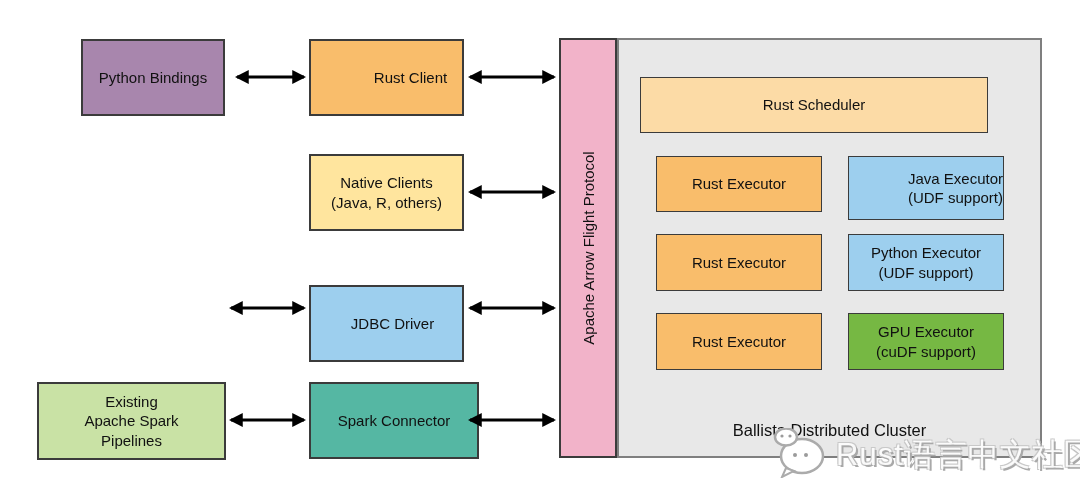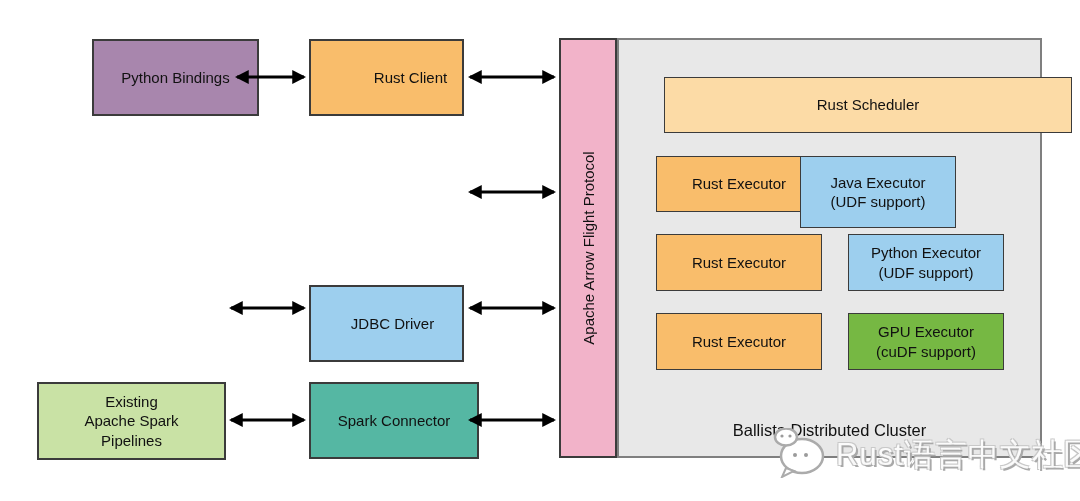--- a/index.html
+++ b/index.html
@@ -8,43 +8,43 @@
     font-family:"Liberation Sans",sans-serif;overflow:hidden;
   }
   .canvas{position:absolute;inset:0;}
   .node{
     position:absolute;border:2px solid #3b3b3b;box-sizing:border-box;
     display:flex;align-items:center;justify-content:center;text-align:center;
     font-size:15px;color:#111;line-height:1.28;
   }
   .node-label{white-space:pre-line;}
   
-  #n-python-bindings{left:92px;top:39px;width:167px;height:77px;}
+  #n-python-bindings{left:81px;top:39px;width:144px;height:77px;}
   #n-bi-tools{left:37px;top:269px;width:189px;height:78px;}
   #n-spark-pipelines{left:37px;top:382px;width:189px;height:78px;}
   
   #n-rust-client{left:309px;top:39px;width:155px;height:77px;padding-left:48px;}
   #n-native-clients{left:309px;top:154px;width:155px;height:77px;}
   #n-jdbc-driver{left:309px;top:285px;width:155px;height:77px;padding-left:12px;}
   #n-spark-connector{left:309px;top:382px;width:170px;height:77px;}
   
   #n-cluster{left:617px;top:38px;width:425px;height:420px;border:2px solid #7f7f7f;}
   #n-flight-protocol{left:559px;top:38px;width:58px;height:420px;border:2px solid #3b3b3b;}
   .vertical-label{
     position:absolute;left:378px;top:219px;width:420px;height:58px;
     transform:rotate(-90deg);display:flex;align-items:center;justify-content:center;
     font-size:15px;color:#111;pointer-events:none;
   }
   
   .inner{border:1.5px solid #3b3b3b;}
-  #n-rust-scheduler{left:664px;top:77px;width:408px;height:56px;}
+  #n-rust-scheduler{left:640px;top:77px;width:348px;height:56px;}
   #n-rust-executor-1{left:656px;top:156px;width:166px;height:56px;}
   #n-rust-executor-2{left:656px;top:234px;width:166px;height:57px;}
   #n-rust-executor-3{left:656px;top:313px;width:166px;height:57px;}
-  #n-java-executor{left:800px;top:156px;width:156px;height:72px;}
+  #n-java-executor{left:848px;top:156px;width:156px;height:64px;justify-content:flex-end;}
   #n-python-executor{left:848px;top:234px;width:156px;height:57px;}
   #n-gpu-executor{left:848px;top:313px;width:156px;height:57px;}
   .cluster-title{
     position:absolute;left:617px;top:421px;width:425px;text-align:center;
     font-size:16.5px;color:#111;
   }
   .arrow-layer{position:absolute;inset:0;pointer-events:none;}
   
   .watermark{position:absolute;left:772px;top:428px;display:flex;align-items:flex-start;}
   .watermark-text{
@@ -69,20 +69,24 @@
       <span class="node-label">Python Bindings</span>
     </div>
   <div class="node" id="n-spark-pipelines" style="background-color: rgb(201, 226, 165); align-items: center;">
       <span class="node-label">Existing
 Apache Spark
 Pipelines</span>
     </div>
 
   <div class="node" id="n-rust-client" style="background-color: rgb(249, 189, 107);">
       <span class="node-label">Rust Client</span>
+    </div>
+  <div class="node" id="n-native-clients" style="background-color: rgb(255, 229, 158);">
+      <span class="node-label">Native Clients
+(Java, R, others)</span>
     </div>
   <div class="node" id="n-jdbc-driver" style="background-color: rgb(157, 207, 238);">
       <span class="node-label">JDBC Driver</span>
     </div>
   <div class="node" id="n-spark-connector" style="background-color: rgb(85, 183, 163);">
       <span class="node-label">Spark Connector</span>
     </div>
 
   <div class="node inner" id="n-rust-scheduler" style="background-color: rgb(252, 219, 166);">
       <span class="node-label">Rust Scheduler</span>

